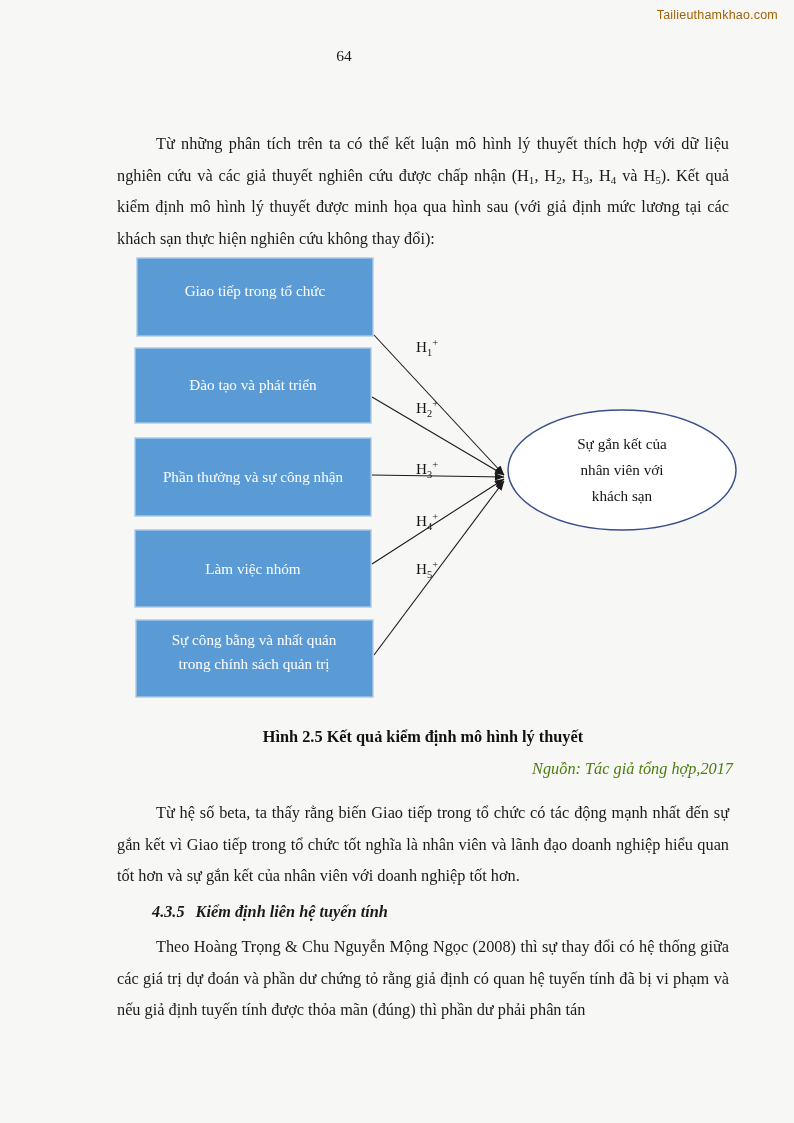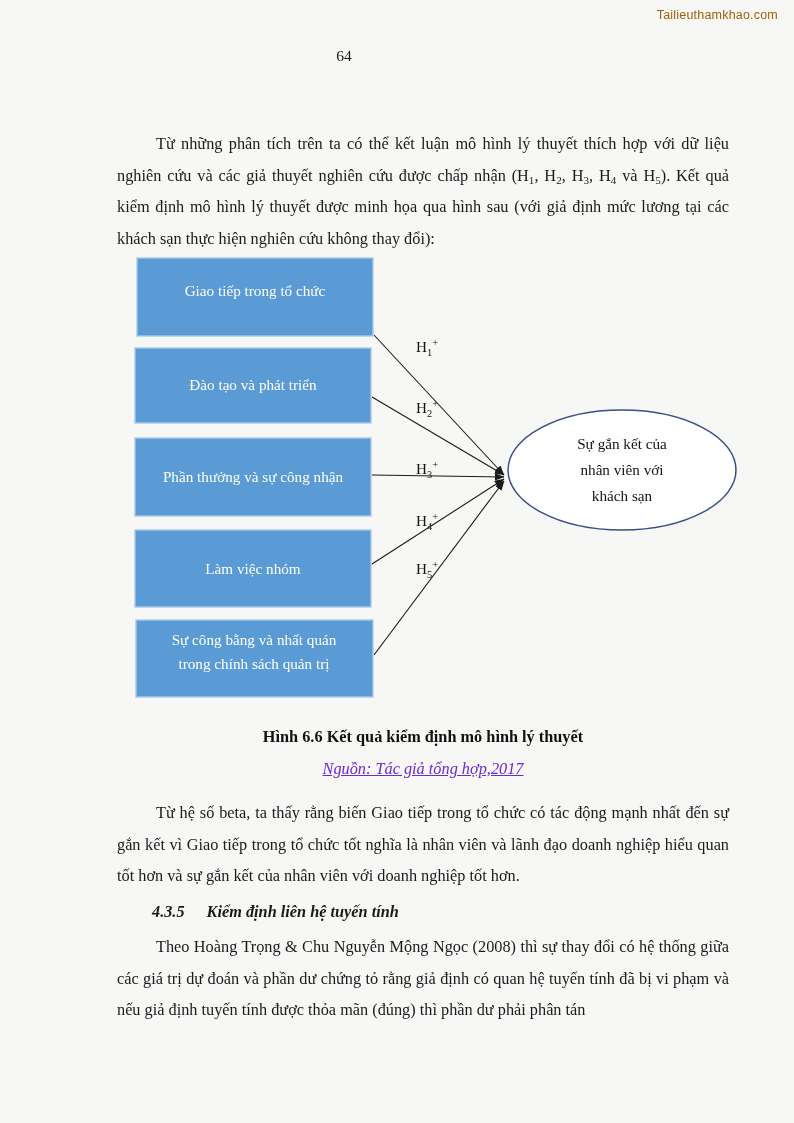--- a/index.html
+++ b/index.html
@@ -77,42 +77,41 @@
     text-align: center;
     font-size: 16.3px;
     font-weight: bold;
     color: #111;
   }
   .fig-source {
     position: absolute;
     left: 113px;
     top: 759px;
     width: 620px;
-    text-align: center;
+    text-align: right;
     font-size: 16.3px;
     font-style: italic;
-    color: #6d28d9;
-    text-decoration: underline;
+    color: #4d7c0f;
   }
 
   .content-lower {
     position: absolute;
     left: 113px;
     top: 793px;
     width: 620px;
   }
   h3.section-heading {
     margin: 0;
     padding-left: 39px;
     font-size: 16.3px;
     line-height: 31.5px;
     font-weight: bold;
     font-style: italic;
   }
-  h3.section-heading .num { margin-right: 22px; }
+  h3.section-heading .num { margin-right: 11px; }
 
   .box-label {
     font-size: 15.2px;
     fill: #ffffff;
     font-family: "Liberation Serif", "DejaVu Serif", serif;
   }
   .ellipse-label {
     font-size: 15.2px;
     fill: #141414;
     font-family: "Liberation Serif", "DejaVu Serif", serif;
@@ -195,21 +194,21 @@
 
         <text class="h-label" x="300" y="228"><tspan>H</tspan><tspan class="sub" dy="4">3</tspan><tspan class="sup" dy="-10">+</tspan></text>
 
         <text class="h-label" x="300" y="280"><tspan>H</tspan><tspan class="sub" dy="4">4</tspan><tspan class="sup" dy="-10">+</tspan></text>
 
         <text class="h-label" x="300" y="328"><tspan>H</tspan><tspan class="sub" dy="4">5</tspan><tspan class="sup" dy="-10">+</tspan></text>
       </g>
     </svg>
   </div>
 
-  <div class="fig-caption">Hình 6.6  Kết quả kiểm định mô hình lý thuyết</div>
+  <div class="fig-caption">Hình 2.5  Kết quả kiểm định mô hình lý thuyết</div>
   <div class="fig-source">Nguồn: Tác giả tổng hợp,2017</div>
 
   <div class="content-lower">
     <p class="para">Từ hệ số beta, ta thấy rằng biến Giao tiếp trong tổ chức có tác động mạnh nhất đến sự gắn kết vì Giao tiếp trong tổ chức tốt nghĩa là nhân viên và lãnh đạo doanh nghiệp hiểu quan tốt hơn và sự gắn  kết của nhân viên với doanh nghiệp tốt hơn.</p>
     <h3 class="section-heading"><span class="num">4.3.5</span><span>Kiểm định liên hệ tuyến tính</span></h3>
     <p class="para">Theo Hoàng Trọng &amp; Chu Nguyễn Mộng Ngọc (2008) thì sự thay đổi có hệ thống giữa các giá trị dự đoán và phần dư chứng tỏ rằng giả định có quan hệ tuyến tính đã bị vi phạm và nếu giả định tuyến tính được thỏa mãn (đúng) thì phần dư phải phân tán</p>
   </div>
 
 </div>
 

